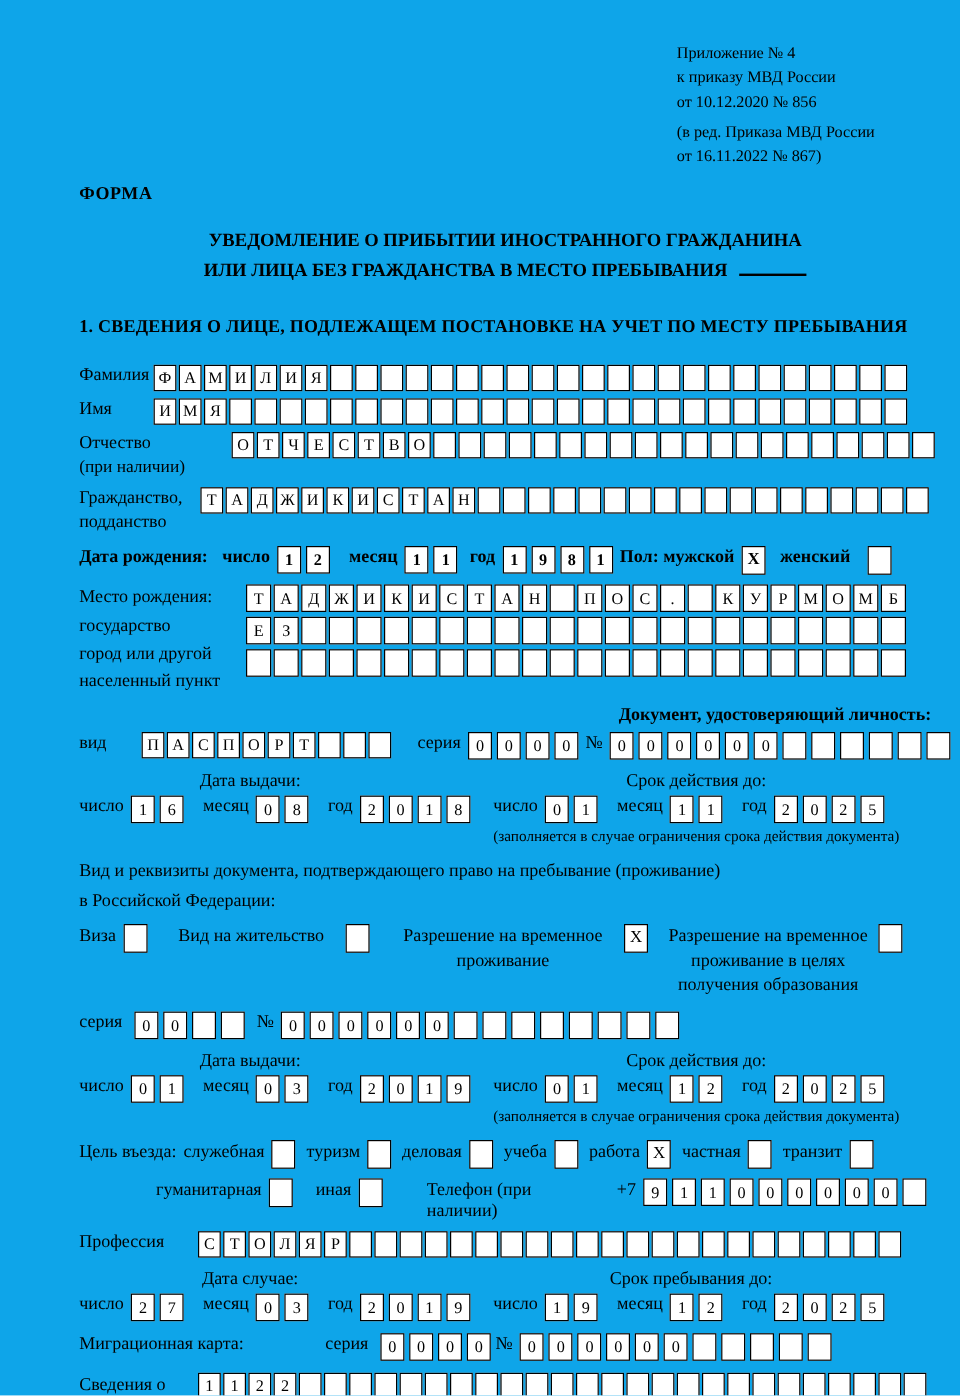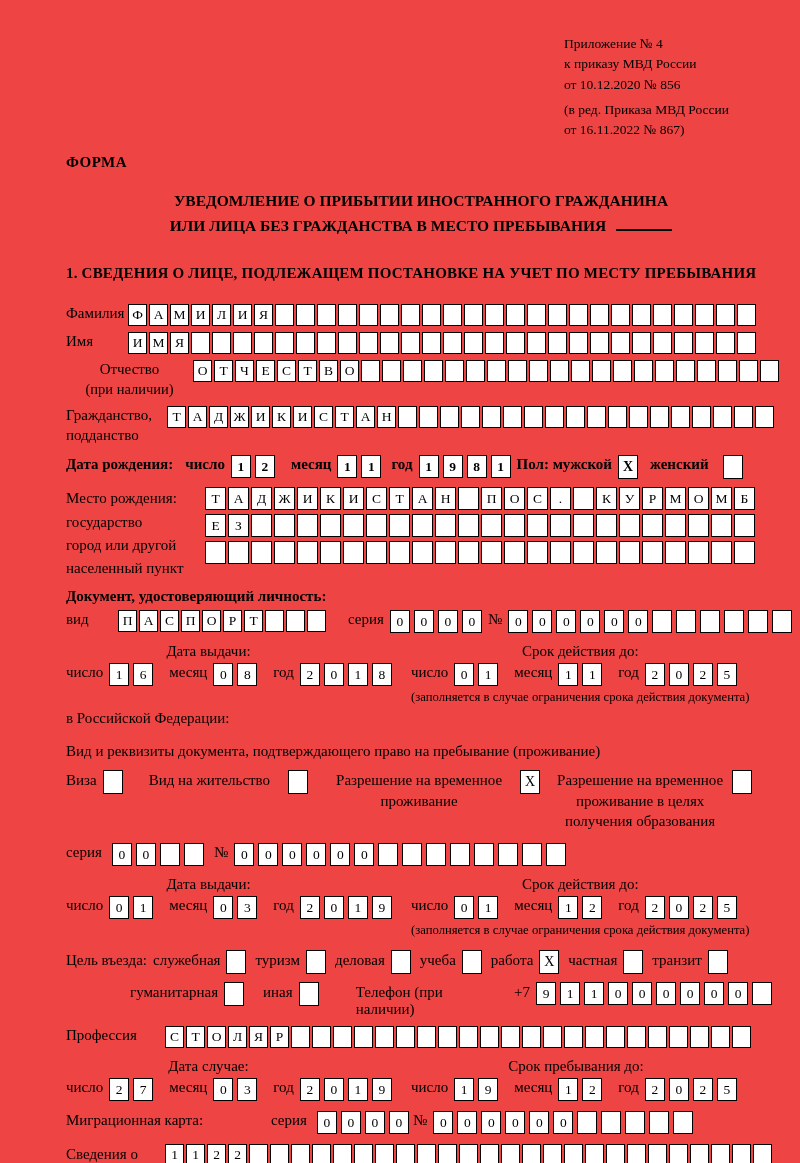--- a/index.html
+++ b/index.html
@@ -1,20 +1,20 @@
 <!DOCTYPE html>
 <html><head>
 <meta charset="utf-8">
 <style>
   html,body{margin:0;padding:0;background:#fff;}
   .page{
     width:800px;height:1163px;box-sizing:border-box;
     padding:34px 24px 8px 66px;
     font-family:"Liberation Serif","DejaVu Serif",serif;
-    color:#000;font-size:15px;position:relative;overflow:hidden;background:#ef4444;
+    color:#000;font-size:15px;position:relative;overflow:hidden;background:#0ea5e9;
   }
   .appendix{margin-left:498px;font-size:13.5px;line-height:1.5;}
   .appendix .gap{margin-top:5px;}
   .forma{text-align:left;padding-right:14px;font-weight:bold;font-size:15px;margin-top:14px;letter-spacing:.5px;}
   .title{text-align:center;font-weight:bold;font-size:15.5px;line-height:1.6;margin-top:18px;}
   .uslot{display:inline-block;width:56px;border-bottom:2px solid #000;margin-left:10px;}
   .section-heading{font-weight:bold;font-size:15px;margin-top:26px;letter-spacing:.2px;}
 
   .row{display:flex;align-items:flex-start;margin-top:6px;}
   .lbl{flex:none;line-height:1.3;}
@@ -32,21 +32,21 @@
   .dcol{display:flex;flex-direction:column;}
   .dcol-left{width:345px;flex:none;}
   .dheading{text-align:center;margin-bottom:3px;}
   .dgroup{display:flex;align-items:flex-start;}
   .dgroup .dlbl:first-child{margin-left:0;}
   .dnote{font-size:12.7px;margin-top:4px;text-align:center;}
   .textline{margin-top:10px;line-height:1.5;}
   .optlbl{margin:2px 6px 0 0;}
   .opt{display:flex;align-items:flex-start;margin-right:9px;}
   .optwrap{text-align:center;line-height:1.35;margin:0 8px 0 4px;}
-  .center-bold{text-align:left;font-weight:bold;margin-top:8px;}
+  .center-bold{text-align:right;font-weight:bold;margin-top:8px;}
   .col{display:flex;flex-direction:column;}
   .bp-row{margin-top:4px;}
 </style>
 </head>
 <body>
 
 <div class="page">
 
   <div class="appendix">
     <div>Приложение № 4</div>
@@ -131,21 +131,21 @@
         <span class="cell"></span>
         <span class="cell"></span>
         <span class="cell"></span>
         <span class="cell"></span>
         <span class="cell"></span>
         <span class="cell"></span>
       </span>
   </div>
 
   <div class="row">
-    <span class="lbl" style="width:127px;text-align:center;">
+    <span class="lbl" style="width:127px;">
       <span>Отчество</span><br>
       <span class="lbl2">(при наличии)</span>
     </span>
     <span class="cells">
         <span class="cell">О</span>
         <span class="cell">Т</span>
         <span class="cell">Ч</span>
         <span class="cell">Е</span>
         <span class="cell">С</span>
         <span class="cell">Т</span>
@@ -407,22 +407,22 @@
             <span class="cell">2</span>
             <span class="cell">0</span>
             <span class="cell">2</span>
             <span class="cell">5</span>
           </span>
       </div>
       <div class="dnote">(заполняется в случае ограничения срока действия документа)</div>
     </div>
   </div>
 
+  <div class="textline">Вид и реквизиты документа, подтверждающего право на пребывание (проживание)</div>
   <div class="textline" style="margin-top:2px;">в Российской Федерации:</div>
-  <div class="textline">Вид и реквизиты документа, подтверждающего право на пребывание (проживание)</div>
 
   <div class="row" style="margin-top:8px;">
     <span class="optlbl">Виза</span>
     <span class="checkbox"></span>
     <span class="optlbl" style="margin-left:26px;">Вид на жительство</span>
     <span class="checkbox" style="margin-left:12px;"></span>
     <span class="optwrap" style="width:186px;margin-left:18px;">Разрешение на временное проживание</span>
     <span class="checkbox">X</span>
     <span class="optwrap" style="width:168px;margin-left:16px;">Разрешение на временное проживание в целях получения образования</span>
     <span class="checkbox"></span>

